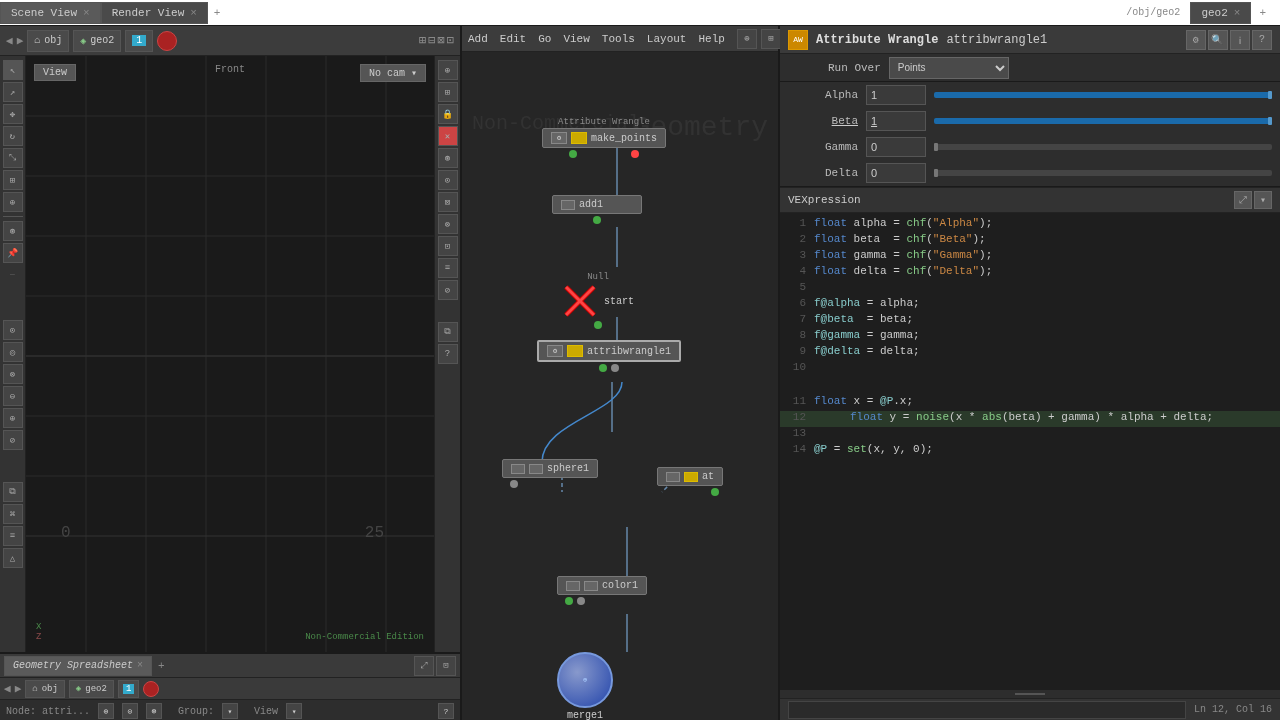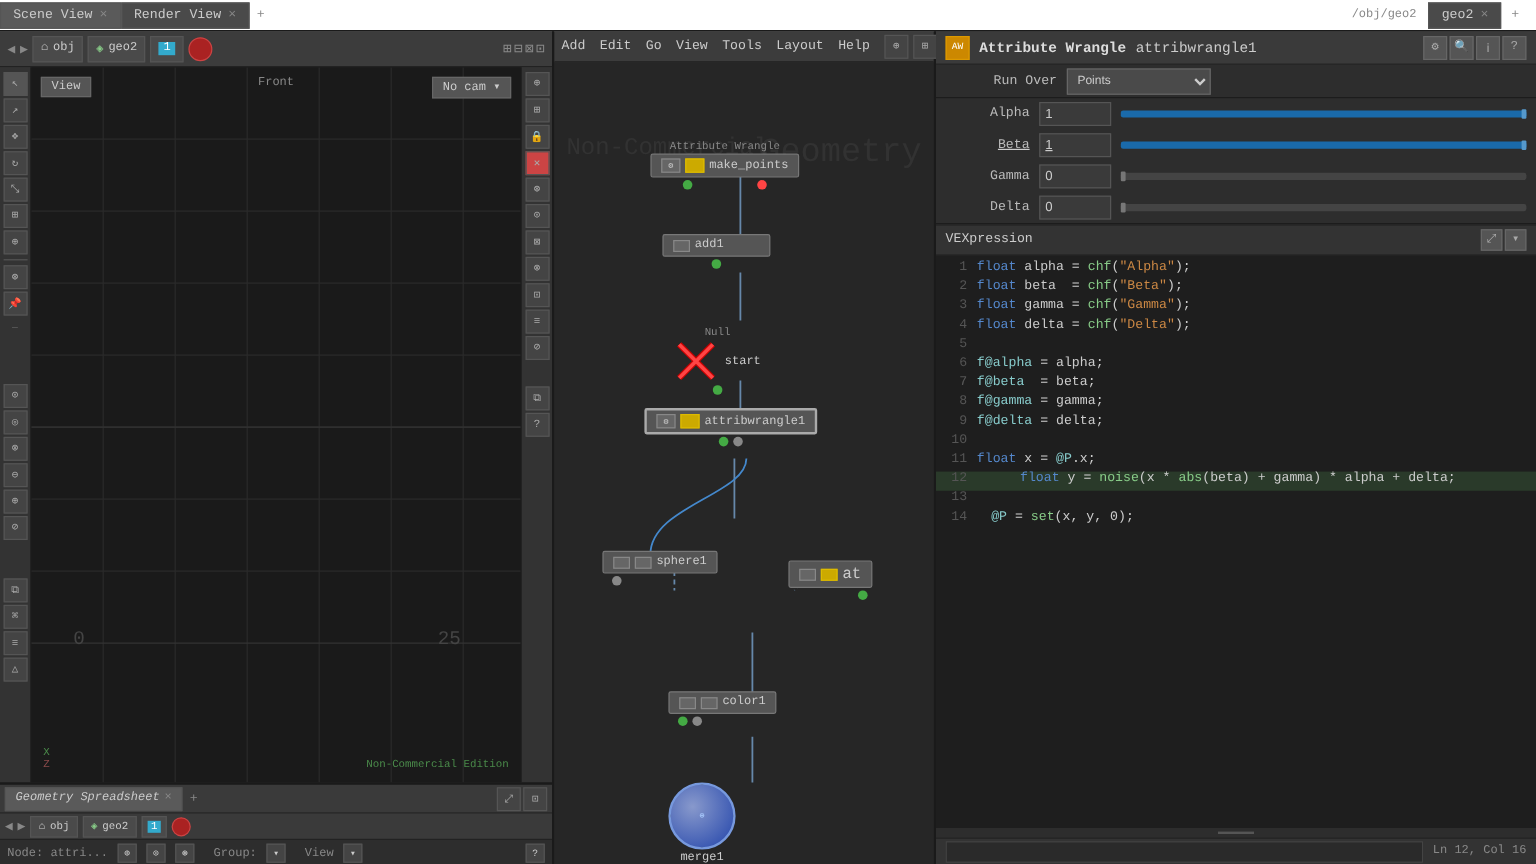--- a/index.html
+++ b/index.html
@@ -340,21 +340,21 @@
           </div>
           <div style="display:flex;gap:4px;margin-top:2px;padding-left:8px;">
             <div style="width:8px;height:8px;background:#888;border-radius:50%;"></div>
           </div>
         </div>
 
         <div style="position:absolute;top:415px;left:195px;">
           <div style="background:#555;border:1px solid #777;padding:3px 8px;display:flex;align-items:center;gap:4px;border-radius:2px;">
             <div style="width:14px;height:10px;background:#666;border:1px solid #888;"></div>
             <div style="width:14px;height:10px;background:#ccaa00;border:1px solid #ddbb00;"></div>
-            <span style="font-size:13px;color:#ccc;">at</span>
+            <span style="font-size:10px;color:#ccc;">at</span>
           </div>
           <div style="display:flex;margin-top:2px;justify-content:flex-end;padding-right:4px;">
             <div style="width:8px;height:8px;background:#4a4;border-radius:50%;"></div>
           </div>
         </div>
 
 
         <div style="position:absolute;top:524px;left:95px;">
           <div style="background:#555;border:1px solid #777;padding:3px 8px;display:flex;align-items:center;gap:4px;min-width:90px;border-radius:2px;">
             <div style="width:14px;height:10px;background:#666;border:1px solid #888;"></div>
@@ -486,37 +486,37 @@
         <div style="display:flex;min-height:16px;padding:0 4px;">
           <span style="width:22px;text-align:right;color:#555;margin-right:8px;flex-shrink:0;">9</span>
           <span style="color:#ccc;white-space:pre;"><span style="color:#88cccc;">f@delta</span> = delta;</span>
         </div>
 
         <div style="display:flex;min-height:16px;padding:0 4px;">
           <span style="width:22px;text-align:right;color:#555;margin-right:8px;flex-shrink:0;">10</span>
           <span style="color:#ccc;white-space:pre;"> </span>
         </div>
 
-        <div style="display:flex;min-height:16px;padding:0 4px;">
+        <div style="display:flex;min-height:16px;padding:0 4px;margin-top:18px;">
           <span style="width:22px;text-align:right;color:#555;margin-right:8px;flex-shrink:0;">11</span>
           <span style="color:#ccc;white-space:pre;"><span style="color:#5588cc;">float</span> x = <span style="color:#88cccc;">@P</span>.x;</span>
         </div>
 
         <div style="display:flex;min-height:16px;padding:0 4px;background:#2a3a2a;">
           <span style="width:22px;text-align:right;color:#555;margin-right:24px;flex-shrink:0;">12</span>
           <span style="color:#ccc;white-space:pre;margin-left:20px;"><span style="color:#5588cc;">float</span> y = <span style="color:#88cc88;">noise</span>(x * <span style="color:#88cc88;">abs</span>(beta) + gamma) * alpha + delta;</span>
         </div>
 
         <div style="display:flex;min-height:16px;padding:0 4px;">
           <span style="width:22px;text-align:right;color:#555;margin-right:8px;flex-shrink:0;">13</span>
           <span style="color:#ccc;white-space:pre;"> </span>
         </div>
 
         <div style="display:flex;min-height:16px;padding:0 4px;">
-          <span style="width:22px;text-align:right;color:#555;margin-right:20px;flex-shrink:0;">14</span>
+          <span style="width:22px;text-align:right;color:#555;margin-right:8px;flex-shrink:0;">14</span>
           <span style="color:#ccc;white-space:pre;"><span style="color:#88cccc;">@P</span> = <span style="color:#88cc88;">set</span>(x, y, 0);</span>
         </div>
       </div>
 
       <div style="height:8px;background:#2d2d2d;display:flex;align-items:center;justify-content:center;">
         <div style="width:30px;height:2px;background:#555;"></div>
       </div>
 
       <div style="height:22px;background:#333;display:flex;align-items:center;padding:0 8px;border-top:1px solid #222;">
         <input type="text" style="flex: 1 1 0%; background: rgb(42, 42, 42); border: 1px solid rgb(68, 68, 68); color: rgb(136, 136, 136); height: 18px; font-size: 10px; padding: 0px 4px;" value="">

